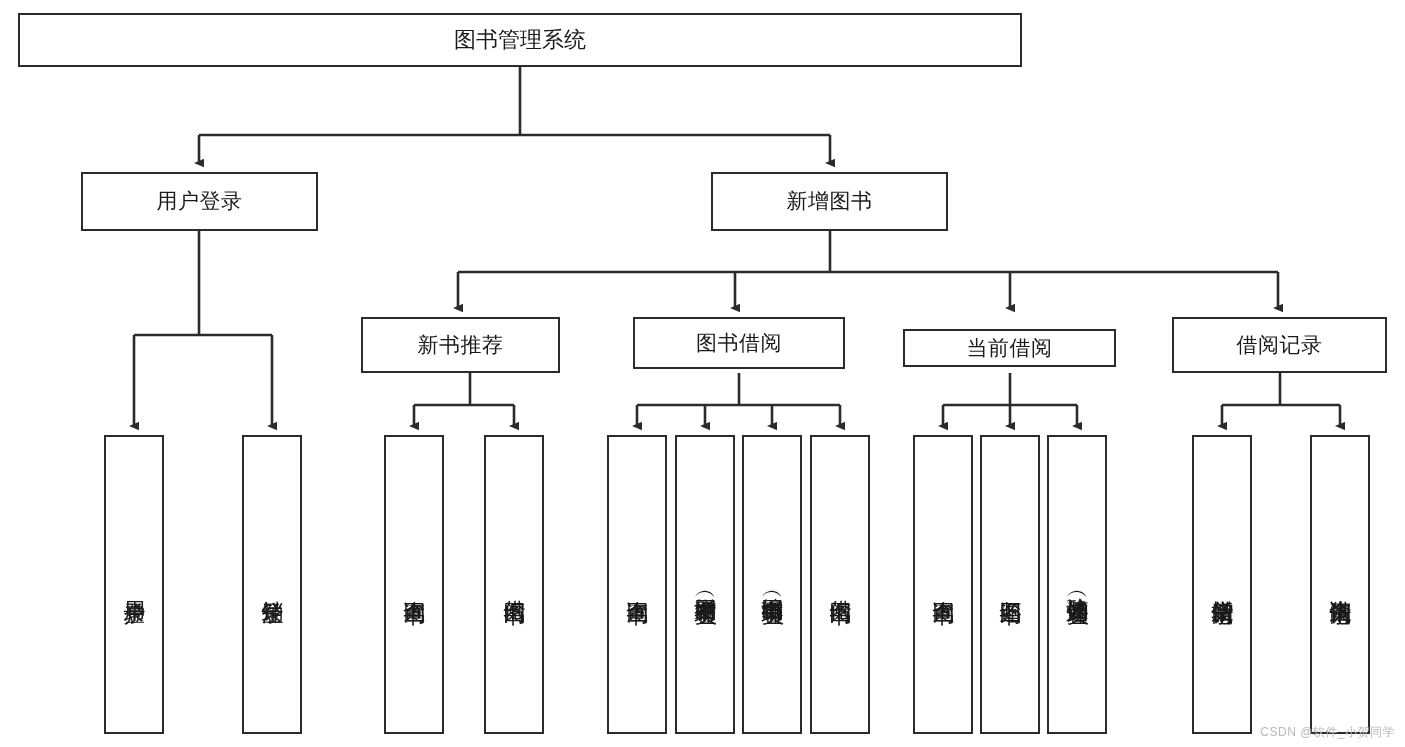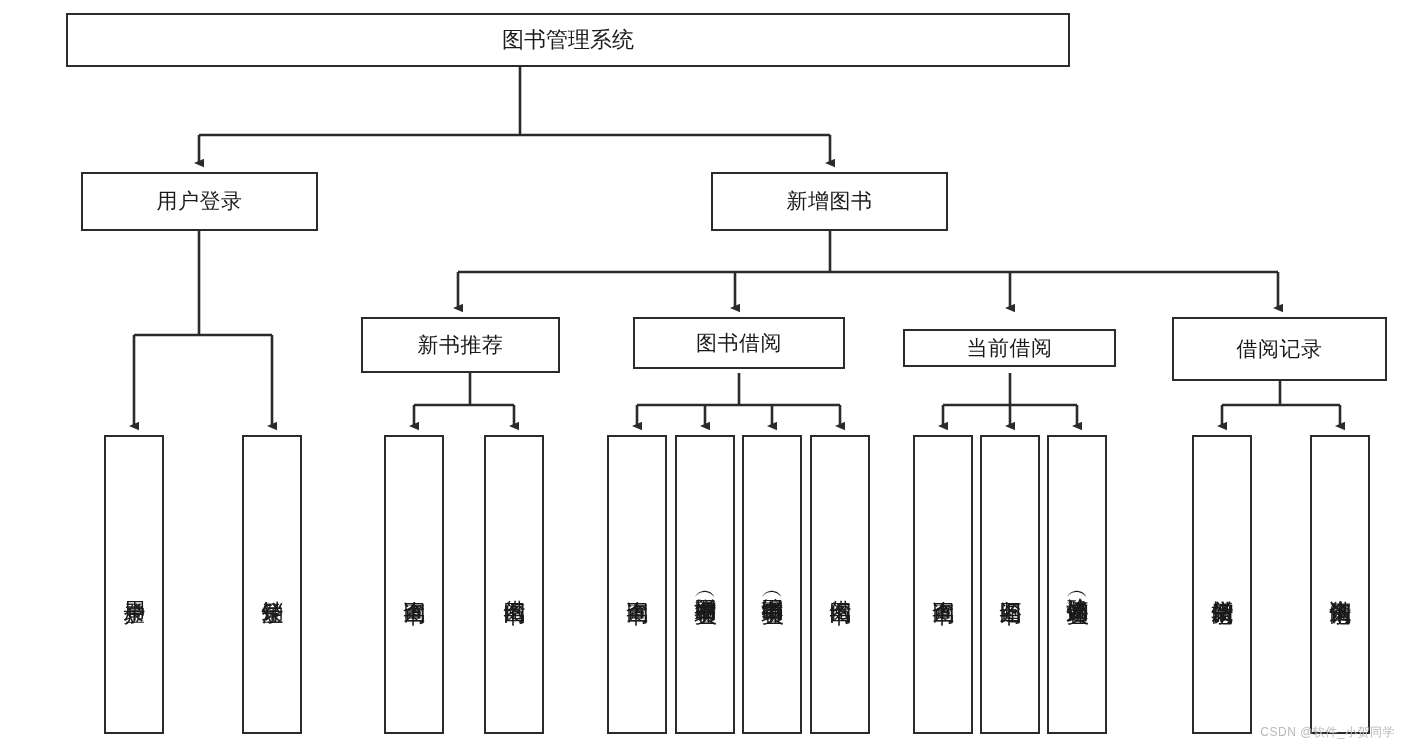--- a/index.html
+++ b/index.html
@@ -122,41 +122,41 @@
       <path d="M1010,405 L1010,426" marker-end="url(#arrow)"></path>
       <path d="M1077,405 L1077,426" marker-end="url(#arrow)"></path>
 
       <path d="M1280,373 L1280,405"></path>
       <path d="M1222,405 L1340,405"></path>
       <path d="M1222,405 L1222,426" marker-end="url(#arrow)"></path>
       <path d="M1340,405 L1340,426" marker-end="url(#arrow)"></path>
     </g>
   </svg>
 
-  <div class="node root" style="left:18px; top:13px; width:1004px; height:54px;margin-left:48px;">
+  <div class="node root" style="left:18px; top:13px; width:1004px; height:54px;">
     <span class="lbl">图书管理系统</span>
   </div>
 
   <div class="node h" style="left:81px; top:172px; width:237px; height:59px;">
     <span class="lbl">用户登录</span>
   </div>
   <div class="node h" style="left:711px; top:172px; width:237px; height:59px;">
     <span class="lbl">新增图书</span>
   </div>
 
   <div class="node h" style="left:361px; top:317px; width:199px; height:56px;">
     <span class="lbl">新书推荐</span>
   </div>
   <div class="node h" style="left:633px; top:317px; width:212px; height:52px;">
     <span class="lbl">图书借阅</span>
   </div>
   <div class="node h" style="left:903px; top:317px; width:213px; height:38px;margin-top:12px;">
     <span class="lbl">当前借阅</span>
   </div>
-  <div class="node h" style="left:1172px; top:317px; width:215px; height:64px;">
+  <div class="node h" style="left:1172px; top:317px; width:215px; height:56px;">
     <span class="lbl">借阅记录</span>
   </div>
 
   <div class="node v" style="left:104px; top:435px; width:60px; height:299px;">
     <span class="lbl">用户登录</span>
   </div>
   <div class="node v" style="left:242px; top:435px; width:60px; height:299px;">
     <span class="lbl">注销登录</span>
   </div>
 

